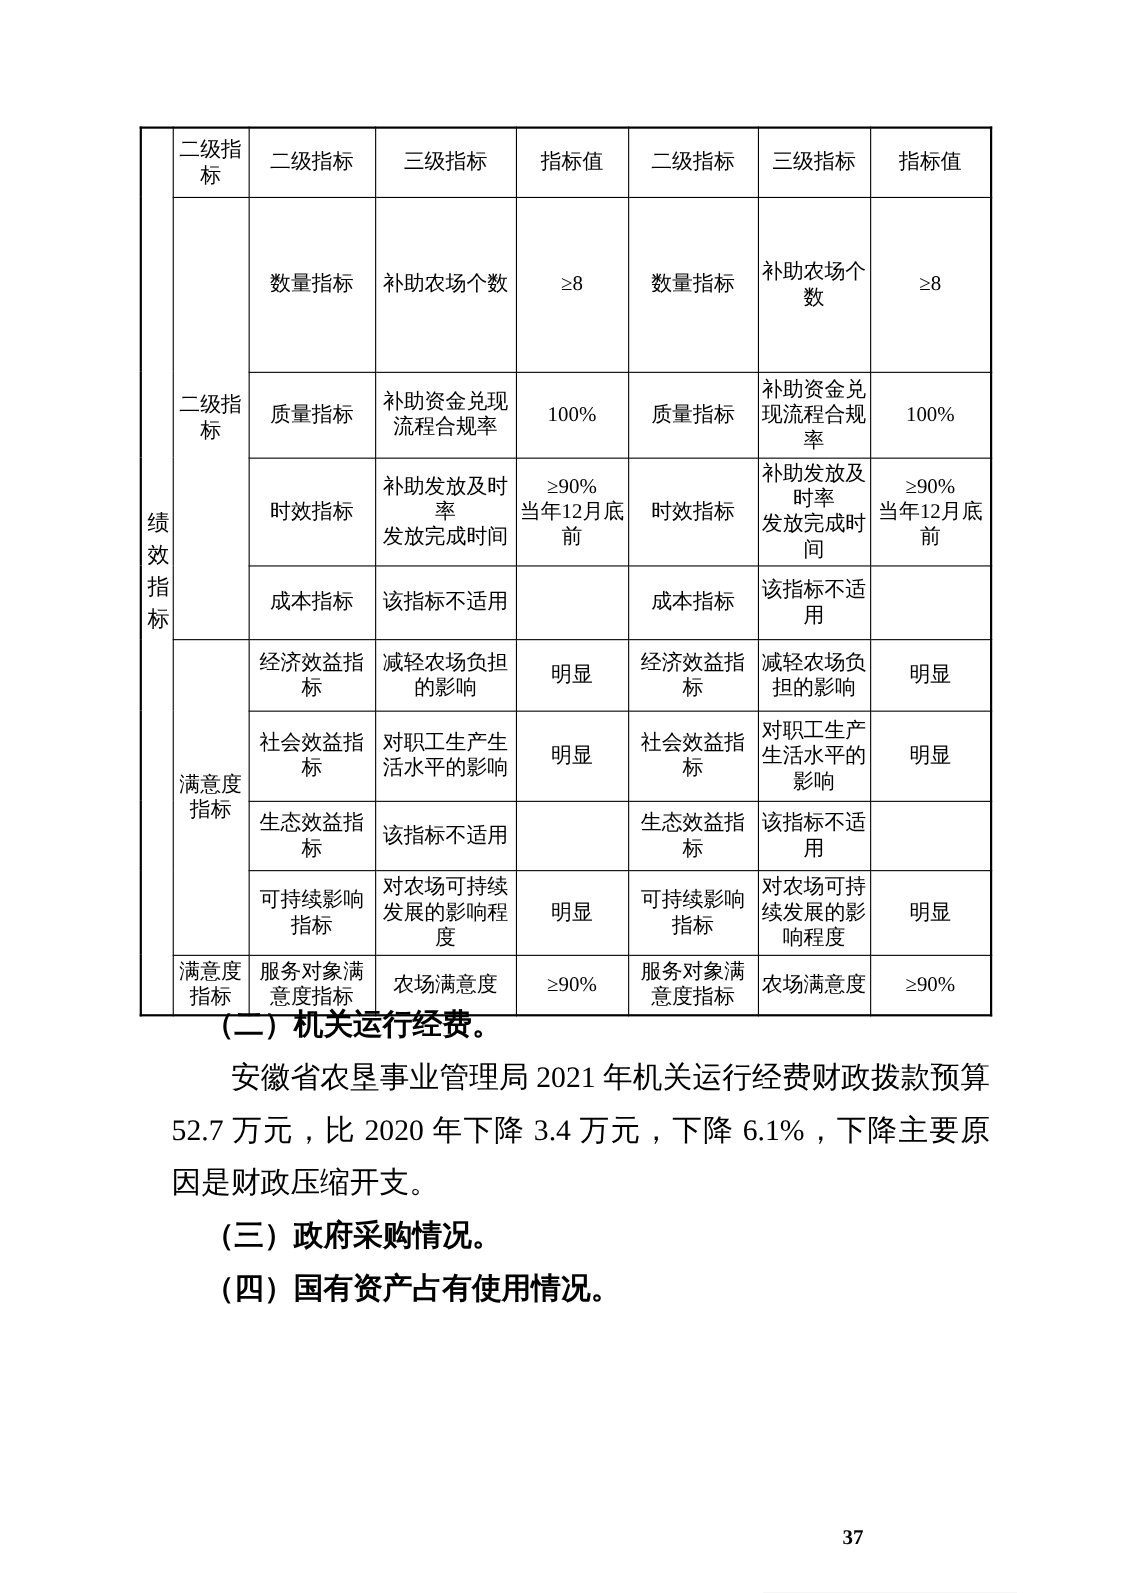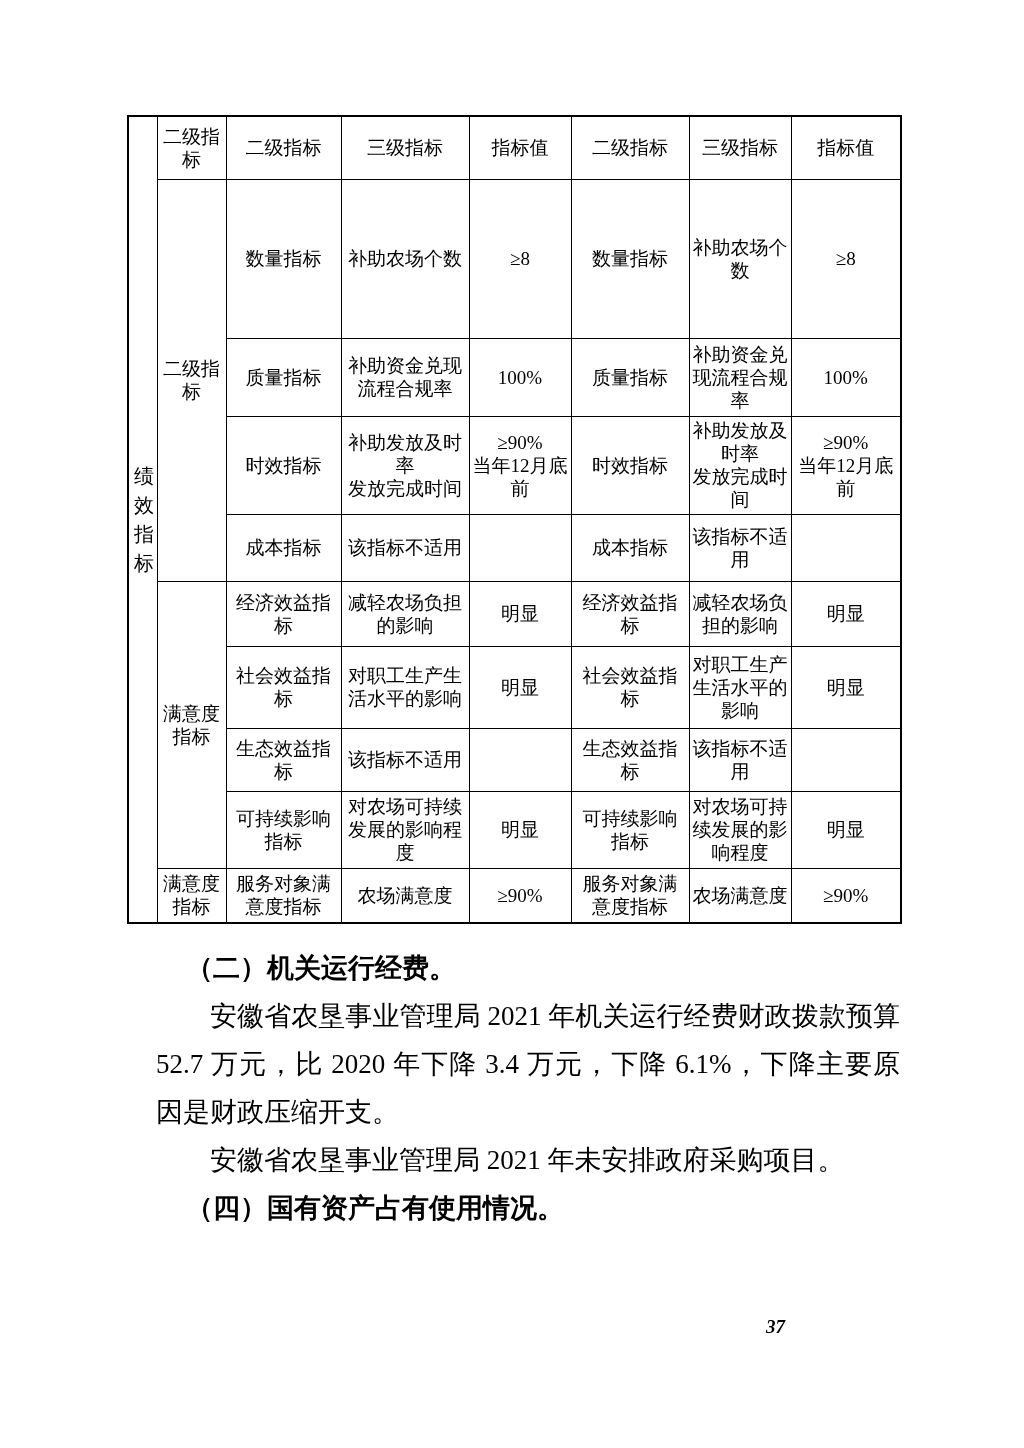--- a/index.html
+++ b/index.html
@@ -16,27 +16,27 @@
   table.perf td { border:1px solid #000; padding:2px 3px; text-align:center;
                   vertical-align:middle; white-space:pre-line; overflow:hidden; }
   table.perf { border:2px solid #000; }
   td.left { text-align:left; }
   td.hdr  { font-weight:normal; }
   td.corner { padding:0; }
   .vtext { width:22px; margin:0 auto; line-height:29px; text-align:right;
            word-break:break-all; font-size:20px; }
 
   
-  .sections { position:absolute; left:132px; top:944px; width:768px;
+  .sections { position:absolute; left:132px; top:907px; width:768px;
               font-size:27px; line-height:48px; }
   .sections .hd { font-weight:bold; text-indent:2em; }
   .sections .para { text-indent:2em; text-align:justify;margin-left:24px; }
 
-  .pageno { position:absolute; left:766px; top:1316px;
-            font-size:19px; font-weight:bold;font-style:italic; }
+  .pageno { position:absolute; left:766px; top:1388px;
+            font-size:19px; font-weight:bold; }
 </style>
 </head>
 <body>
 
 <div class="page">
 
   <div class="tbl-wrap">
     <table class="perf">
       <colgroup>
         <col style="width:29px">
@@ -140,19 +140,19 @@
         <td class="left">农场满意度</td>
         <td>≥90%</td>
       </tr>
     </tbody>
       </table>
   </div>
 
   <div class="sections">
     <div class="hd">（二）机关运行经费。</div>
     <div class="para">安徽省农垦事业管理局 2021 年机关运行经费财政拨款预算 52.7 万元，比 2020 年下降 3.4 万元，下降 6.1%，下降主要原因是财政压缩开支。</div>
-    <div class="para">安徽省农垦事业管理局 2021 年未安排政府采购项目。</div>
+    <div class="hd">（三）政府采购情况。</div>
     <div class="hd">（四）国有资产占有使用情况。</div>
   </div>
 
   <div class="pageno">37</div>
 
 </div>
 
 </body></html>

